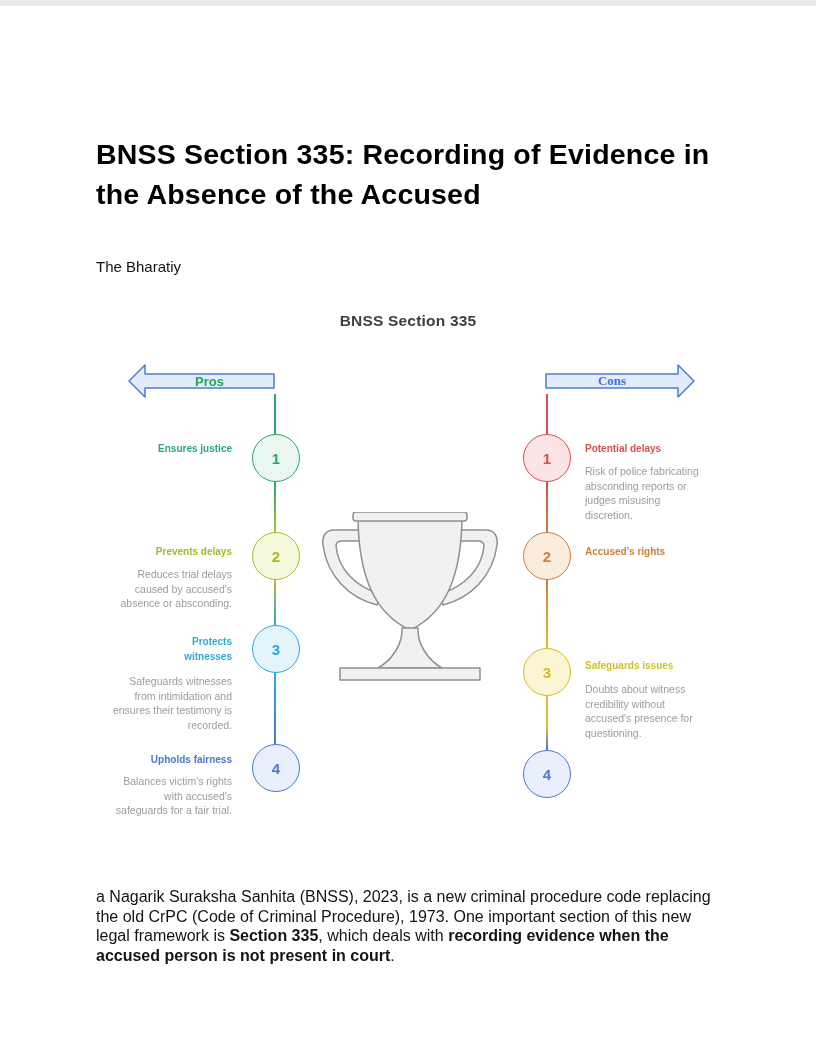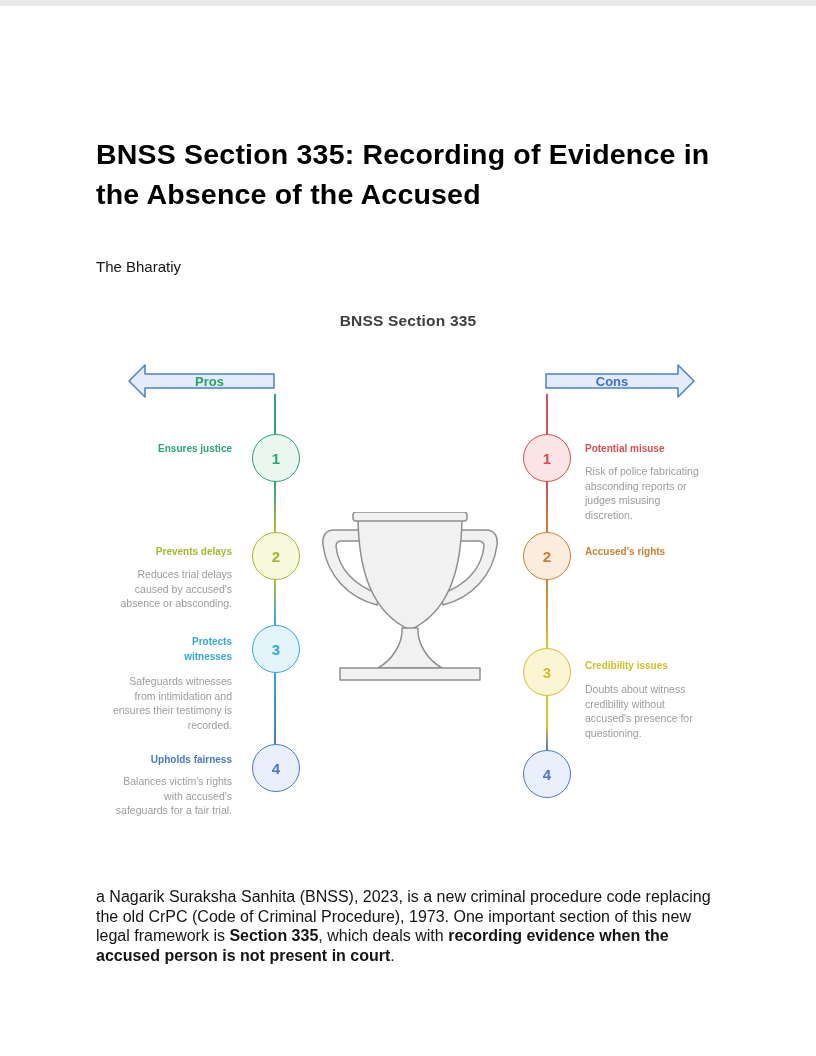--- a/index.html
+++ b/index.html
@@ -14,21 +14,21 @@
   .byline{
     position:absolute;left:96px;top:252px;font-size:15px;line-height:18px;color:#141414;
   }
   .infographic{position:absolute;left:96px;top:300px;width:624px;height:530px;}
   .ig-title{
     position:absolute;left:0;top:6px;width:100%;text-align:center;
     font-size:15.5px;font-weight:bold;color:#3c4043;letter-spacing:.2px;
   }
   .arrow{position:absolute;top:57px;width:147px;height:36px;}
   .arrow-left{left:32px;}
-  .arrow-right{left:449px;width:150px;}
+  .arrow-right{left:449px;width:150px;font-family:Liberation Serif, serif;}
   .arrow svg{position:absolute;left:0;top:0;width:100%;height:100%;}
   .arrow-label{
     position:absolute;inset:0;display:flex;align-items:center;justify-content:center;
     font-size:13px;font-weight:bold;color:var(--c);
   }
   .arrow-left .arrow-label{padding-left:16px;}
   .arrow-right .arrow-label{padding-right:16px;}
   .seg{position:absolute;width:2px;}
   .seg-l{left:178px;}
   .seg-r{left:450px;}
@@ -130,24 +130,24 @@
       </div>
 
     <div class="item-text left-text heading hl1" style="--c: #2aa873; --f: #e9f7f0;">Ensures justice</div>
     <div class="item-text left-text heading hl2" style="--c: #a8b82c; --f: #f6f9dc;">Prevents delays</div>
     <div class="item-text left-text desc dl2">Reduces trial delays caused by accused's absence or absconding.</div>
     <div class="item-text left-text heading hl3" style="--c: #2fa9d6; --f: #e3f4fb;">Protects witnesses</div>
     <div class="item-text left-text desc dl3">Safeguards witnesses from intimidation and ensures their testimony is recorded.</div>
     <div class="item-text left-text heading hl4" style="--c: #4a79cc; --f: #e9effb;">Upholds fairness</div>
     <div class="item-text left-text desc dl4">Balances victim's rights with accused's safeguards for a fair trial.</div>
 
-    <div class="item-text right-text heading hr1" style="--c: #da4f4f; --f: #fbe4e4;">Potential misuse</div>
+    <div class="item-text right-text heading hr1" style="--c: #da4f4f; --f: #fbe4e4;">Potential delays</div>
     <div class="item-text right-text desc dr1">Risk of police fabricating absconding reports or judges misusing discretion.</div>
     <div class="item-text right-text heading hr2" style="--c: #d08036; --f: #fbeddd;">Accused's rights</div>
-    <div class="item-text right-text heading hr3" style="--c: #d2bf25; --f: #fbf5d4;">Credibility issues</div>
+    <div class="item-text right-text heading hr3" style="--c: #d2bf25; --f: #fbf5d4;">Safeguards issues</div>
     <div class="item-text right-text desc dr3">Doubts about witness credibility without accused's presence for questioning.</div>
 
     <svg class="trophy" viewBox="0 0 180 176">
       <g fill="#f1f1f1" stroke="#8f8f8f" stroke-width="1.5" stroke-linejoin="round">
 
         <path d="M40,18 L14,18 C5,18 2,25 3,33 C7,64 29,86 57,93 L60,82 C36,75 18,57 16,34 C16,30 18,29 22,29 L40,29 Z"></path>
 
         <path d="M140,18 L166,18 C175,18 178,25 177,33 C173,64 151,86 123,93 L120,82 C144,75 162,57 164,34 C164,30 162,29 158,29 L140,29 Z"></path>
 
         <path d="M38,8 L142,8 C141,58 129,100 90,118 C51,100 39,58 38,8 Z"></path>

